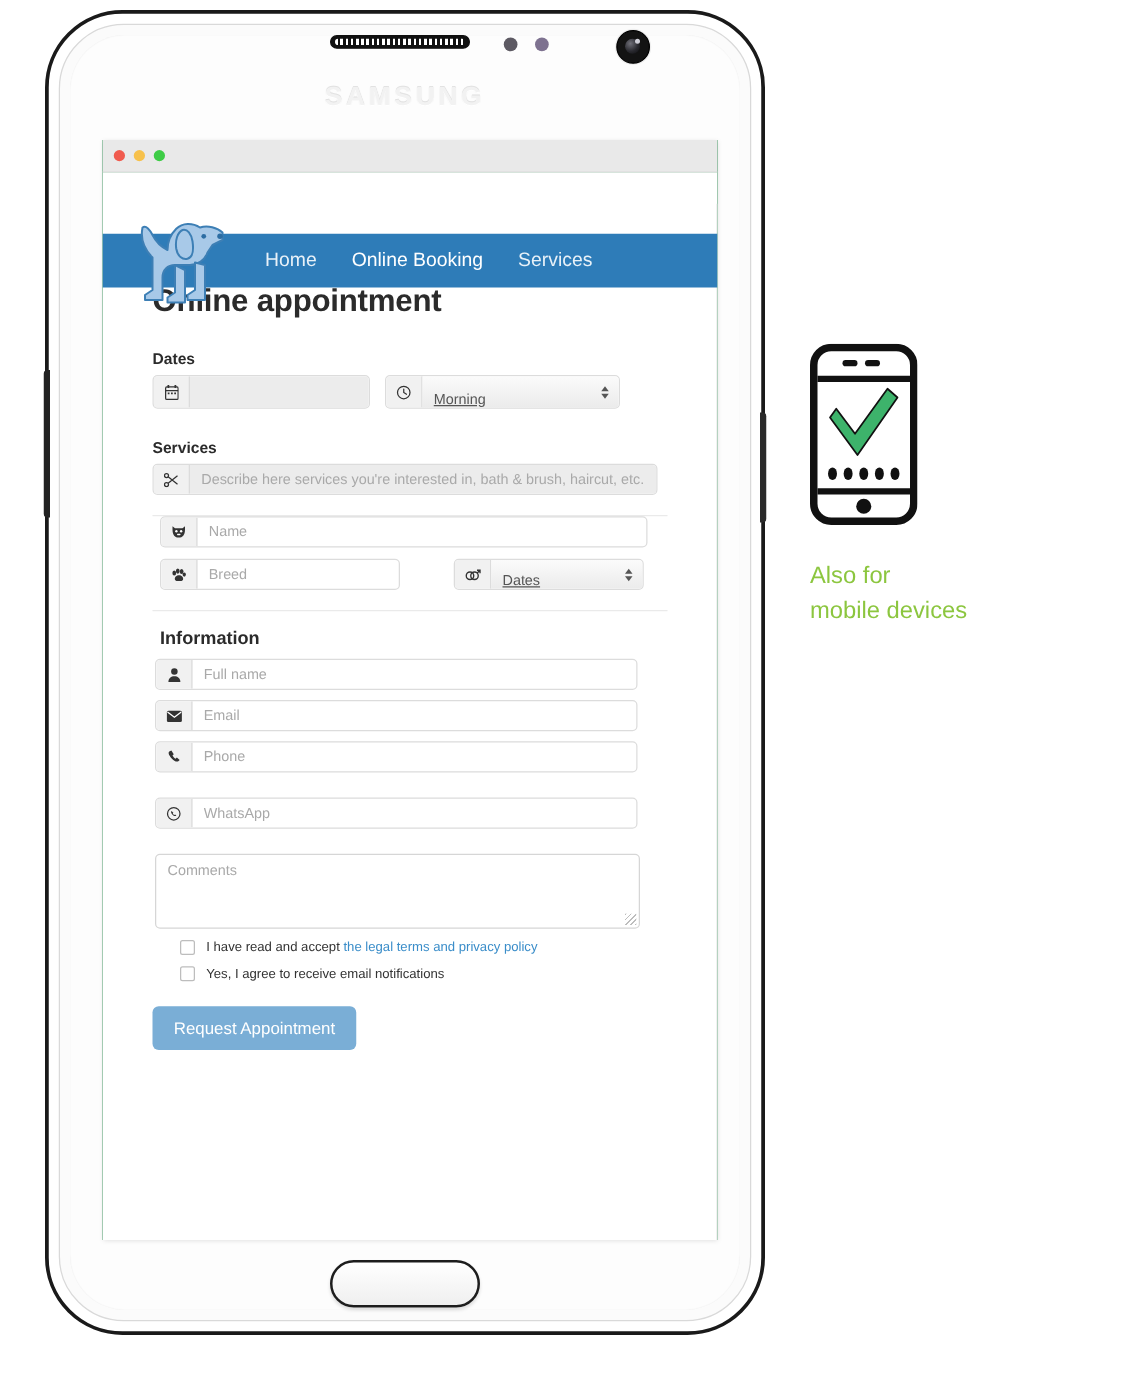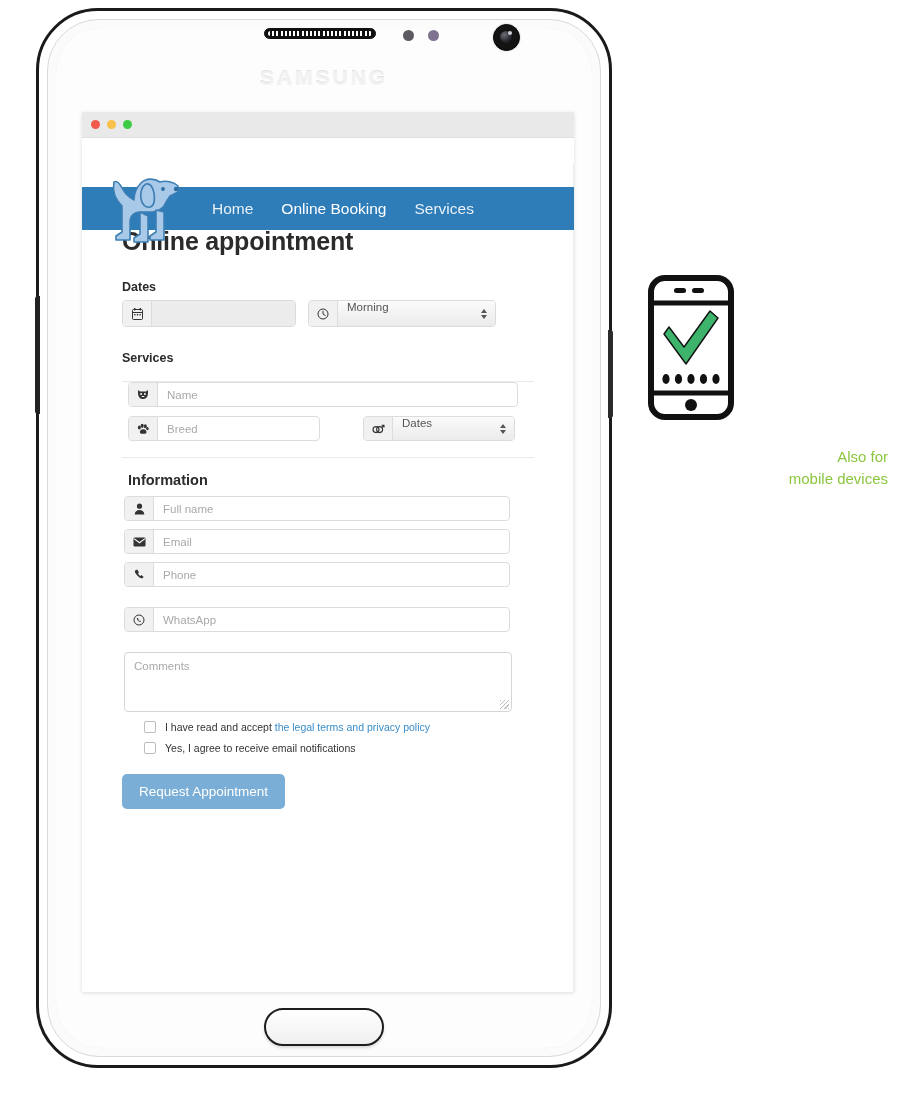--- a/index.html
+++ b/index.html
@@ -153,22 +153,22 @@
   .addon svg{display:block;}
   .fld{
     flex:1; border:0; outline:0; background:transparent;
     font-family:"Liberation Sans", sans-serif; font-size:11.5px; color:#555;
     padding:0 9px; min-width:0;
   }
   .fld::placeholder{color:#a9a9a9;}
   .fld.grey{background:#ececec;}
   .sel{
     flex:1; position:relative; background:linear-gradient(to bottom,#fbfbfb,#ebebeb);
-    display:flex;align-items:flex-start; padding:0 9px;
-    font-size:11.5px; color:#555;
+    display:flex;align-items:flex-end; padding:0 9px;
+    font-size:11.5px; color:#555;text-decoration:underline;
   }
   .sel .caret{
     position:absolute; right:8px; top:50%; transform:translateY(-50%);
     display:flex;flex-direction:column;gap:2px;
   }
   .caret i{
     width:0;height:0;border-left:3.5px solid transparent;border-right:3.5px solid transparent;
     display:block;
   }
   .caret i.up{border-bottom:4px solid #555;}
@@ -224,23 +224,22 @@
 
   
   .page-edge{
     position:absolute; right:0; top:25px; width:1px; height:855px; background:#ededed;
   }
 
   
   #aside{position:absolute; left:648px; top:275px; width:240px;}
   .mobile-ico{width:86px;height:145px;}
   .aside-cap{
-    margin-top:22px; color:#8cc63f; font-size:15px; line-height:1.45;
+    margin-top:22px; color:#8cc63f; font-size:19px; line-height:1.45;
     font-family:"Liberation Sans", sans-serif;
-    text-align:right;
   }
 </style>
 </head>
 <body>
 
 <div id="phone">
   <div class="phone-outer"></div>
   <div class="phone-inner-edge"></div>
   <div class="phone-bezel"></div>
 
@@ -322,20 +321,30 @@
               <span>Morning</span>
               <span class="caret">
                   <i class="up"></i>
                   <i class="dn"></i>
                 </span>
             </div>
           </div>
         </div>
 
         <h2 class="sec">Services</h2>
+        <div class="grp h-std" style="width:404px;">
+          <span class="addon">
+            <svg width="12" height="12" viewBox="0 0 12 12">
+                <circle cx="2.2" cy="2.4" r="1.6" fill="none" stroke="#333"></circle>
+                <circle cx="2.2" cy="9.6" r="1.6" fill="none" stroke="#333"></circle>
+                <path d="M3.5 3.4L11 9.4M3.5 8.6L11 2.6" stroke="#333" fill="none"></path>
+              </svg>
+          </span>
+          <input class="fld grey" type="text" placeholder="Describe here services you're interested in, bath &amp; brush, haircut, etc." style="">
+        </div>
 
         <hr class="hr">
 
 
         <div class="indent2">
           <div class="grp h-std" style="width:390px;margin-bottom:9px;margin-left:4px;">
             <span class="addon">
               <svg width="12" height="11" viewBox="0 0 12 11">
                   <path d="M1 3.5 L1 1 L3 2.6 H9 L11 1 V3.5 C11 8, 9 10, 6 10 S1 8, 1 3.5Z" fill="#333"></path>
                   <circle cx="4.1" cy="5" r=".95" fill="#fff"></circle>

